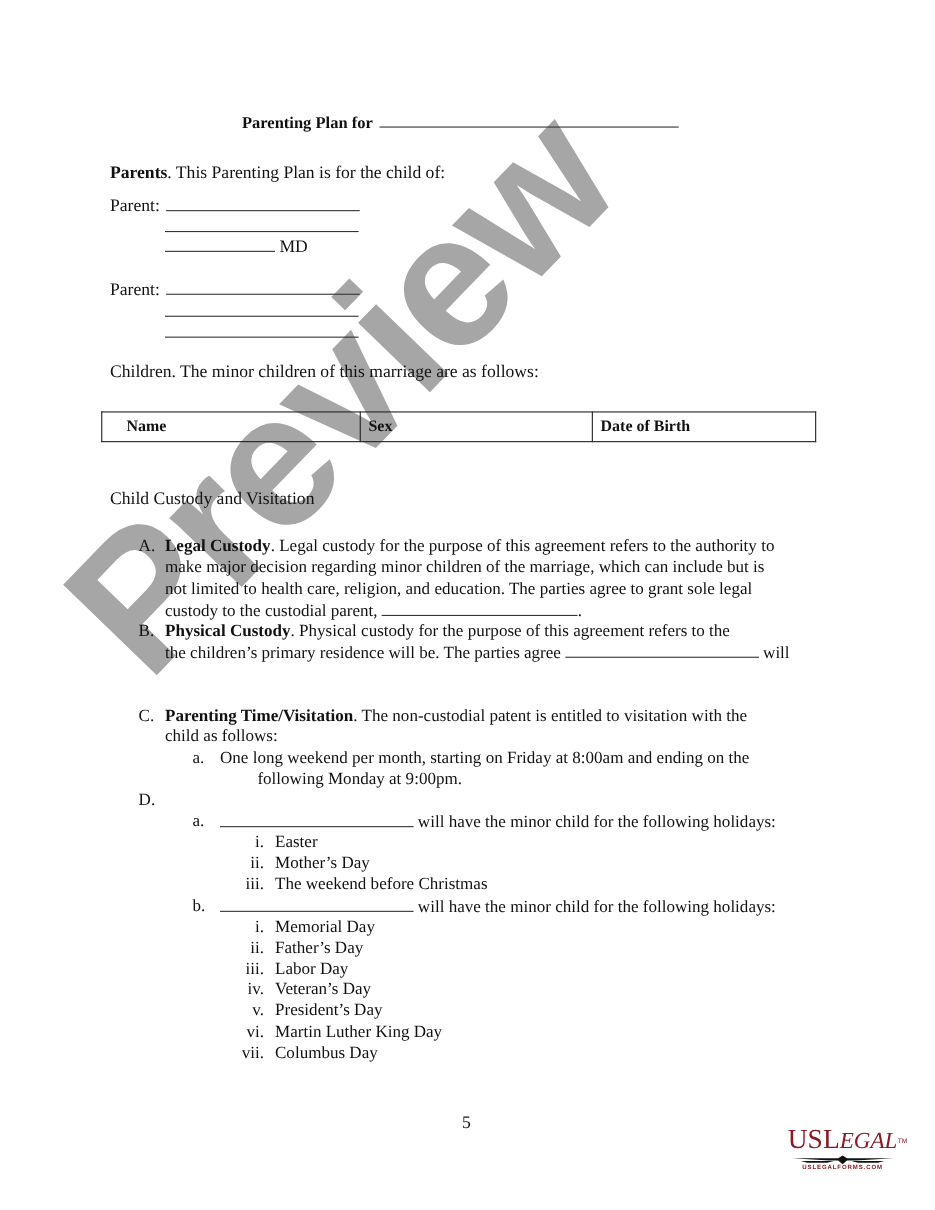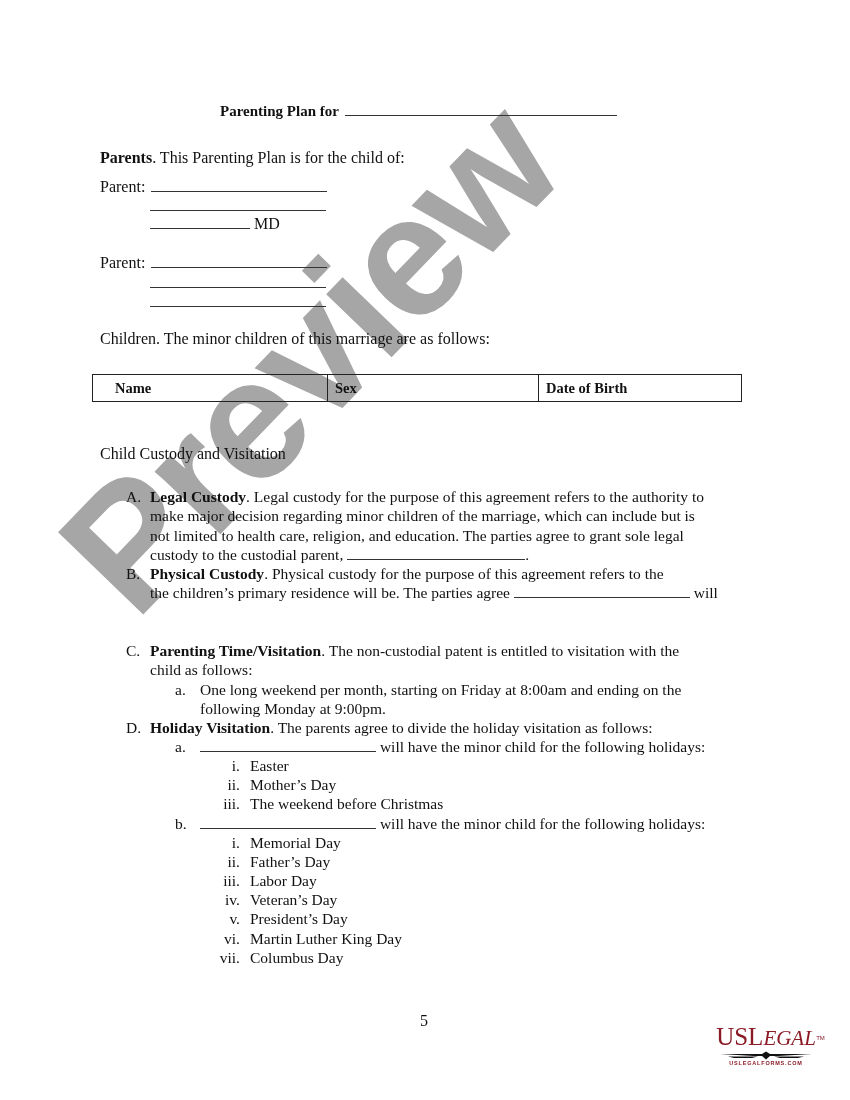--- a/index.html
+++ b/index.html
@@ -189,27 +189,24 @@
     </div>
 
     <div class="abs para" style="left:126px; top:641px;">C.</div>
     <div class="para" style="left:150px; top:641px; width:620px;">
       <div style="white-space:nowrap;"><span class="bold">Parenting Time/Visitation</span><span>. The non-custodial patent is entitled to visitation with the</span></div>
       <div style="white-space:nowrap;">child as follows:</div>
     </div>
     <div class="abs para" style="left:175px; top:680px;">a.</div>
     <div class="para" style="left:200px; top:680px; width:560px;">
       <div style="white-space:nowrap;">One long weekend per month, starting on Friday at 8:00am and ending on the</div>
-      <div style="white-space:nowrap;">following Monday at 9:00pm.</div>
+      <div style="white-space:nowrap;margin-left:34px;">following Monday at 9:00pm.</div>
     </div>
 
     <div class="abs para" style="left:126px; top:718px;">D.</div>
-    <div class="abs para" style="left:150px; top:718px;">
-      <span class="bold">Holiday Visitation</span><span>. The parents agree to divide the holiday visitation as follows:</span>
-    </div>
 
     <div class="abs para" style="left:175px; top:737px;">a.</div>
     <div class="abs para" style="left:200px; top:737px;">
       <span class="uline" style="width:176px;"></span> <span>will have the minor child for the following holidays:</span>
     </div>
     <div class="abs para" style="left:200px; top:756px; width:40px; text-align:right;">i.</div>
     <div class="abs para" style="left:250px; top:756px;">Easter</div>
     <div class="abs para" style="left:200px; top:775px; width:40px; text-align:right;">ii.</div>
     <div class="abs para" style="left:250px; top:775px;">Mother’s Day</div>
     <div class="abs para" style="left:200px; top:794px; width:40px; text-align:right;">iii.</div>

